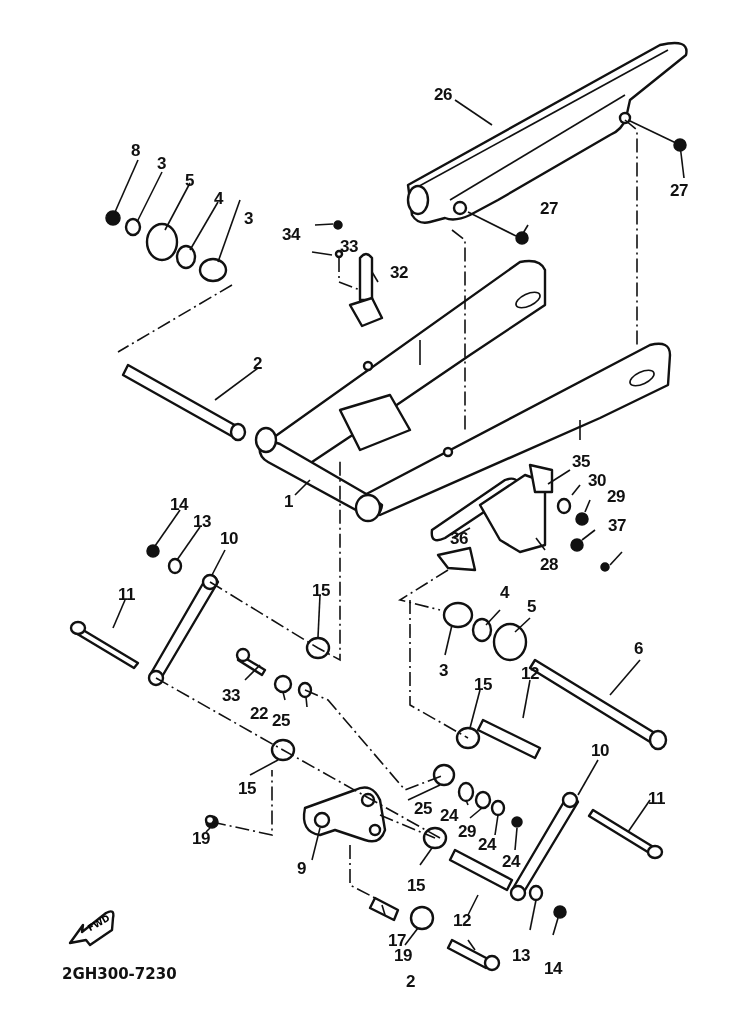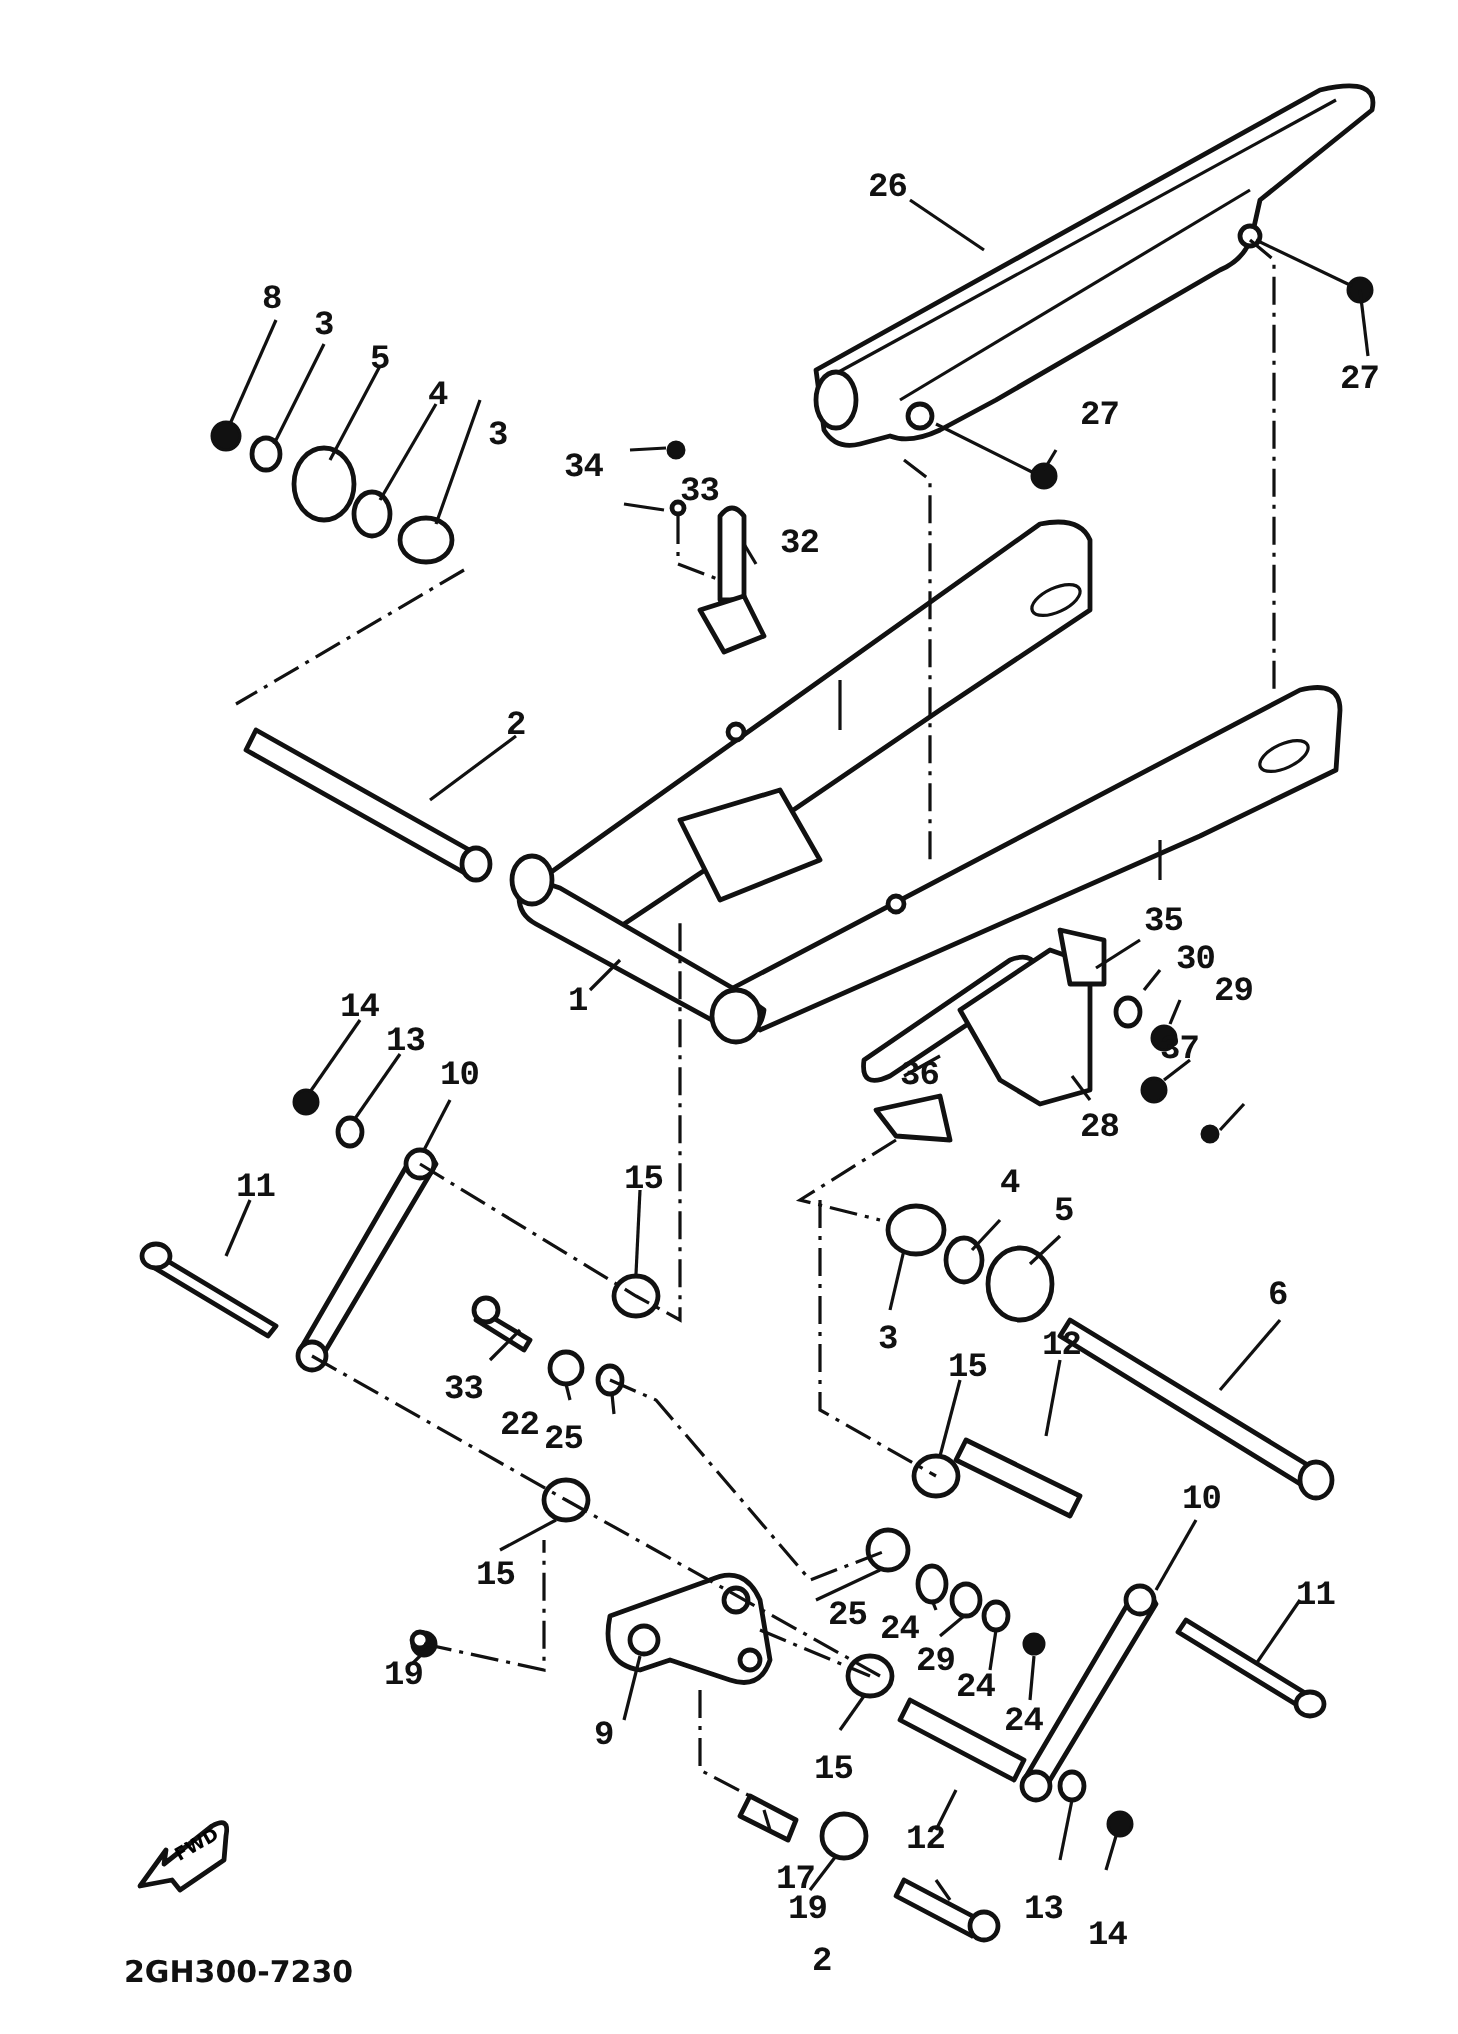--- a/index.html
+++ b/index.html
@@ -1,19 +1,19 @@
 <!DOCTYPE html>
 <html><head>
 <meta charset="utf-8">
 <style>
   html, body { margin: 0; padding: 0; background: #ffffff; }
   body { width: 729px; height: 1017px; position: relative; overflow: hidden; font-family: "Liberation Sans", sans-serif; }
   #diagram { position: absolute; left: 0; top: 0; width: 729px; height: 1017px; }
-  .lbl { position: absolute; font-family: Liberation Mono, monospace; font-size: 17px; font-weight: bold; color: #111; line-height: 1; letter-spacing: -0.5px; }
-  .code { position: absolute; left: 62px; top: 965px; font-family: "DejaVu Sans", sans-serif; font-size: 15px; font-weight: bold; color: #111; margin-top: 12px; }
+  .lbl { position: absolute; font-family: Liberation Sans, sans-serif; font-size: 17px; font-weight: bold; color: #111; line-height: 1; letter-spacing: -0.5px; }
+  .code { position: absolute; left: 62px; top: 965px; font-family: "DejaVu Sans", sans-serif; font-size: 15px; font-weight: bold; color: #111; }
   .fwd { position: absolute; left: 62px; top: 905px; }
   svg .part { fill: #fff; stroke: #111; stroke-width: 2.4; stroke-linejoin: round; stroke-linecap: round; }
   svg .thin { fill: none; stroke: #111; stroke-width: 1.6; }
   svg .dash { fill: none; stroke: #111; stroke-width: 1.6; stroke-dasharray: 14 4 2 4; }
   svg .lead { fill: none; stroke: #111; stroke-width: 1.6; }
   svg .dark { fill: #111; stroke: #111; stroke-width: 1.5; }
 </style>
 </head>
 <body>
 
@@ -232,21 +232,21 @@
 <div class="lbl" style="left:284px;top:493px">1</div>
 <div class="lbl" style="left:434px;top:86px">26</div>
 <div class="lbl" style="left:670px;top:182px">27</div>
 <div class="lbl" style="left:540px;top:200px">27</div>
 <div class="lbl" style="left:340px;top:238px">33</div>
 <div class="lbl" style="left:282px;top:226px">34</div>
 <div class="lbl" style="left:390px;top:264px">32</div>
 <div class="lbl" style="left:572px;top:453px">35</div>
 <div class="lbl" style="left:588px;top:472px">30</div>
 <div class="lbl" style="left:607px;top:488px">29</div>
-<div class="lbl" style="left:580px;top:517px">37</div>
+<div class="lbl" style="left:608px;top:517px">37</div>
 <div class="lbl" style="left:625px;top:538px"></div>
 <div class="lbl" style="left:450px;top:530px">36</div>
 <div class="lbl" style="left:540px;top:556px">28</div>
 <div class="lbl" style="left:500px;top:584px">4</div>
 <div class="lbl" style="left:527px;top:598px">5</div>
 <div class="lbl" style="left:439px;top:662px">3</div>
 <div class="lbl" style="left:634px;top:640px">6</div>
 <div class="lbl" style="left:170px;top:496px">14</div>
 <div class="lbl" style="left:193px;top:513px">13</div>
 <div class="lbl" style="left:220px;top:530px">10</div>

